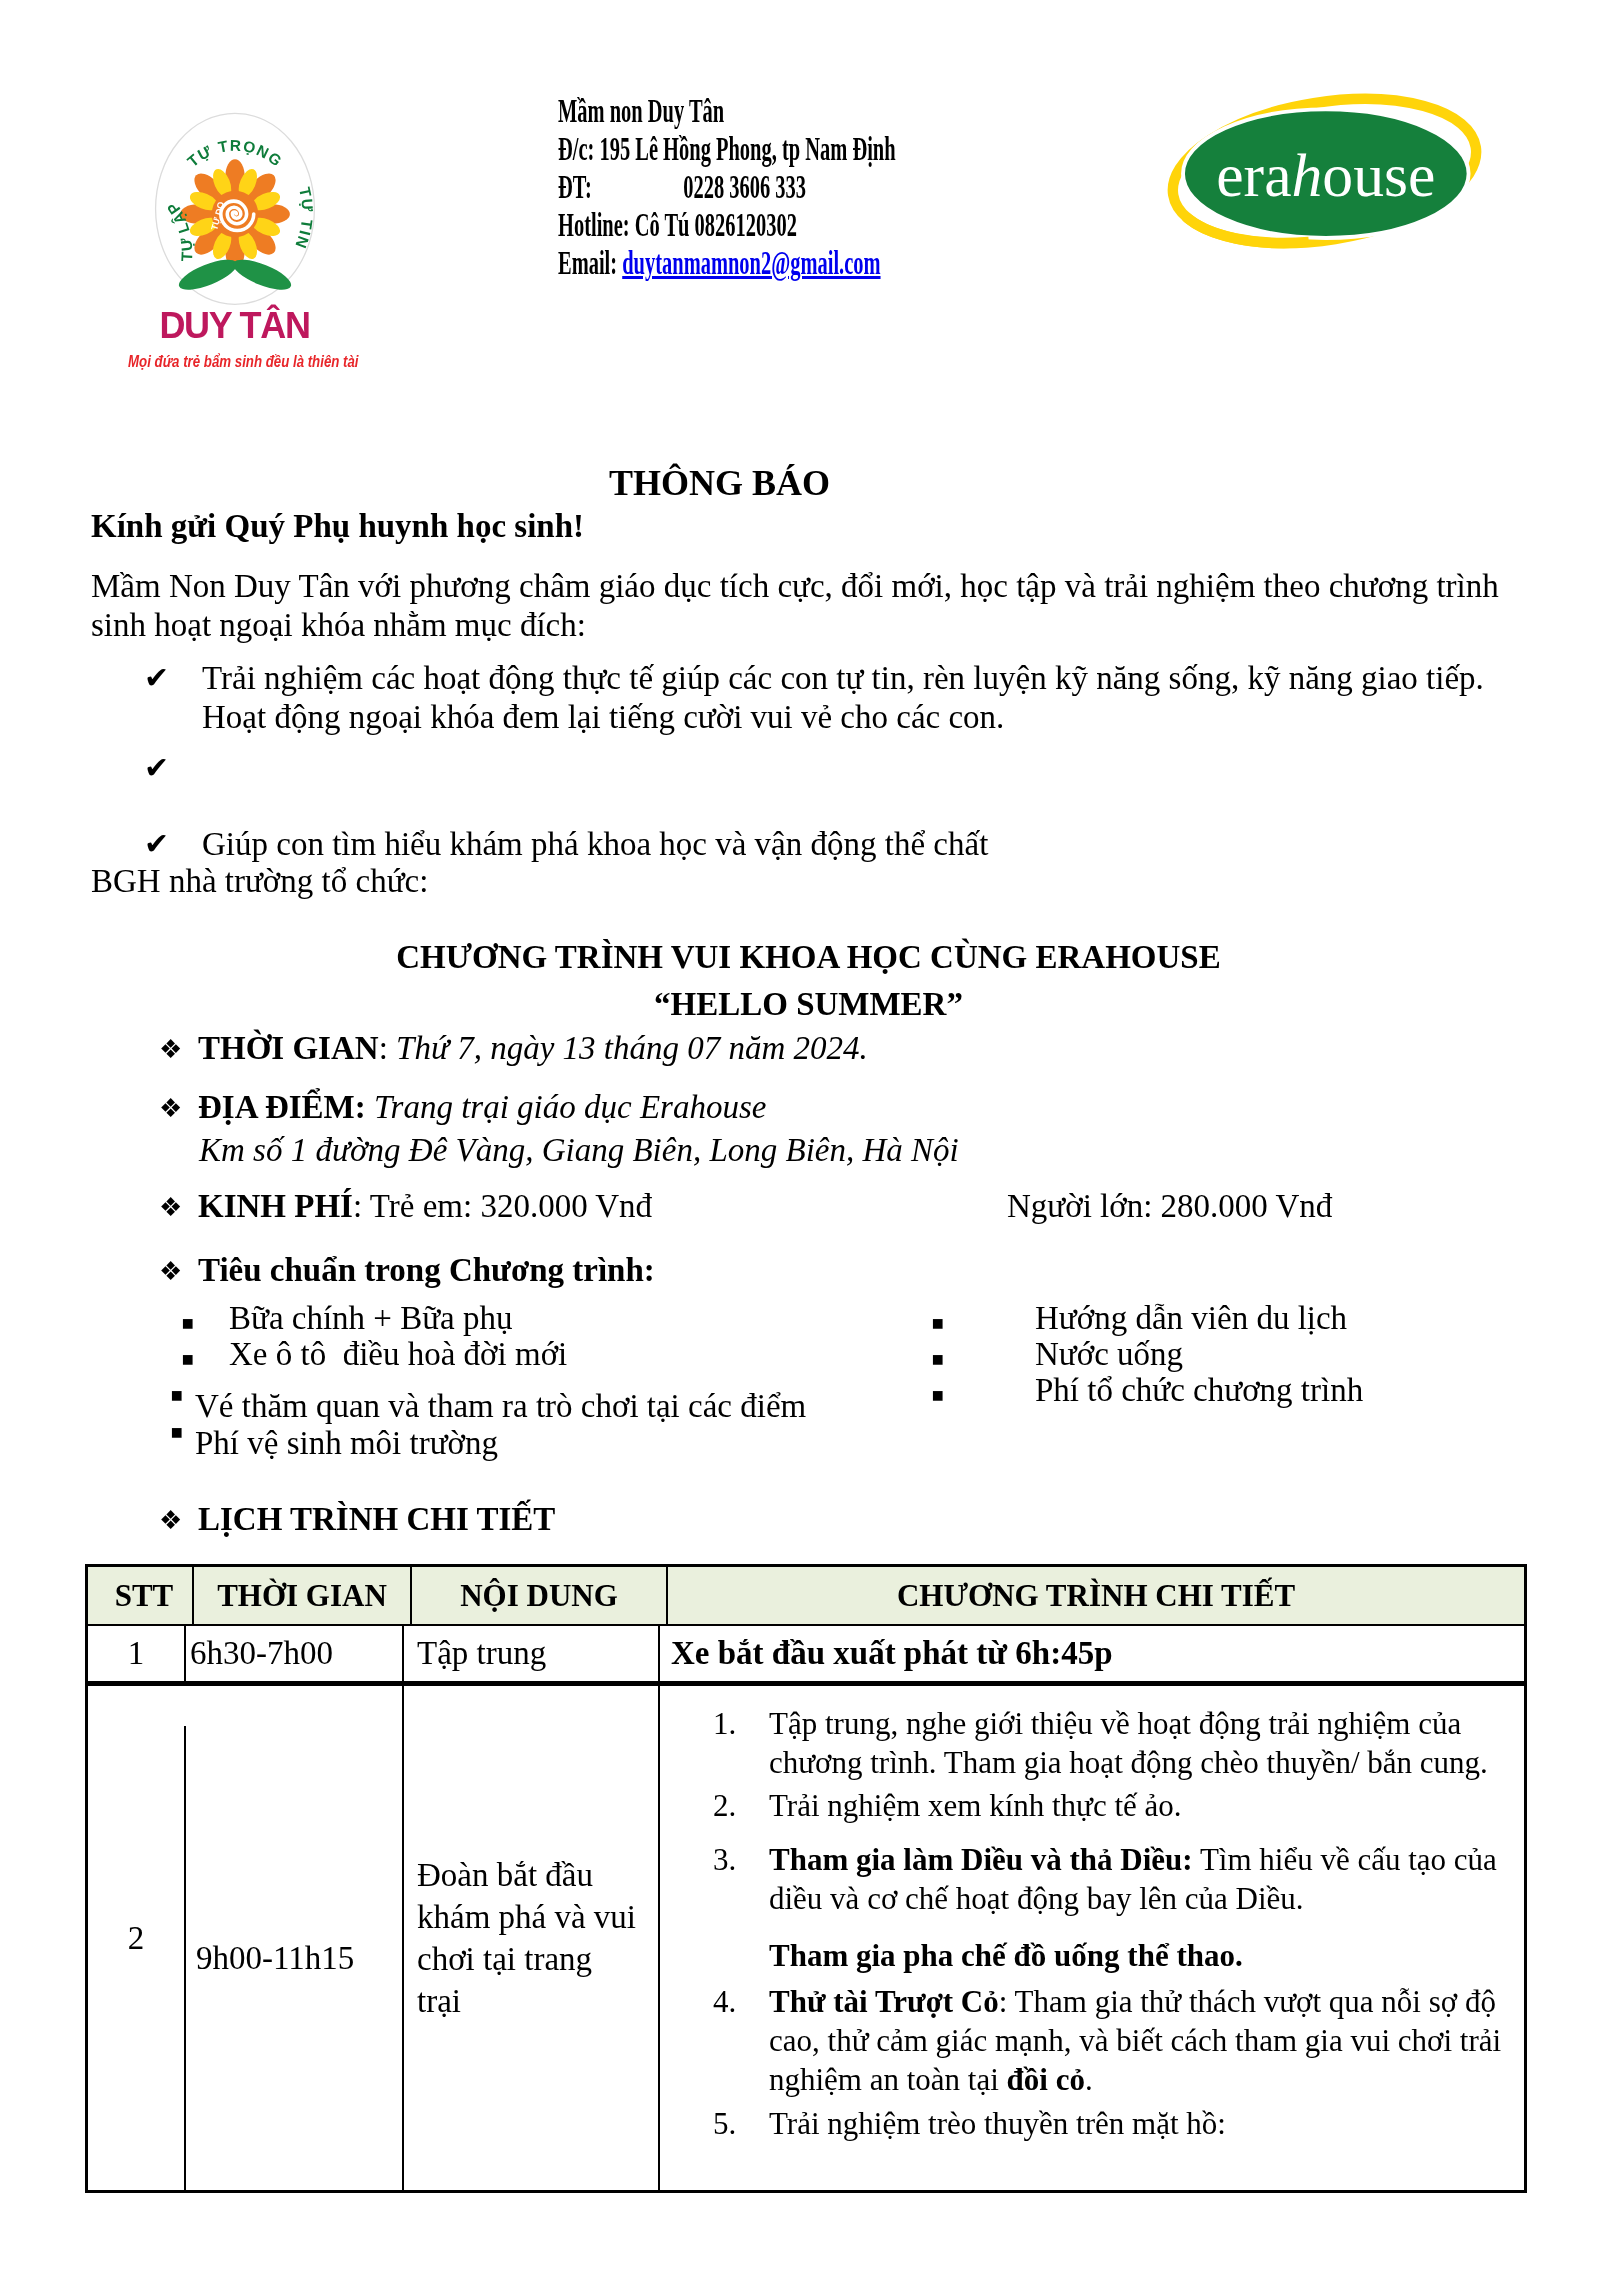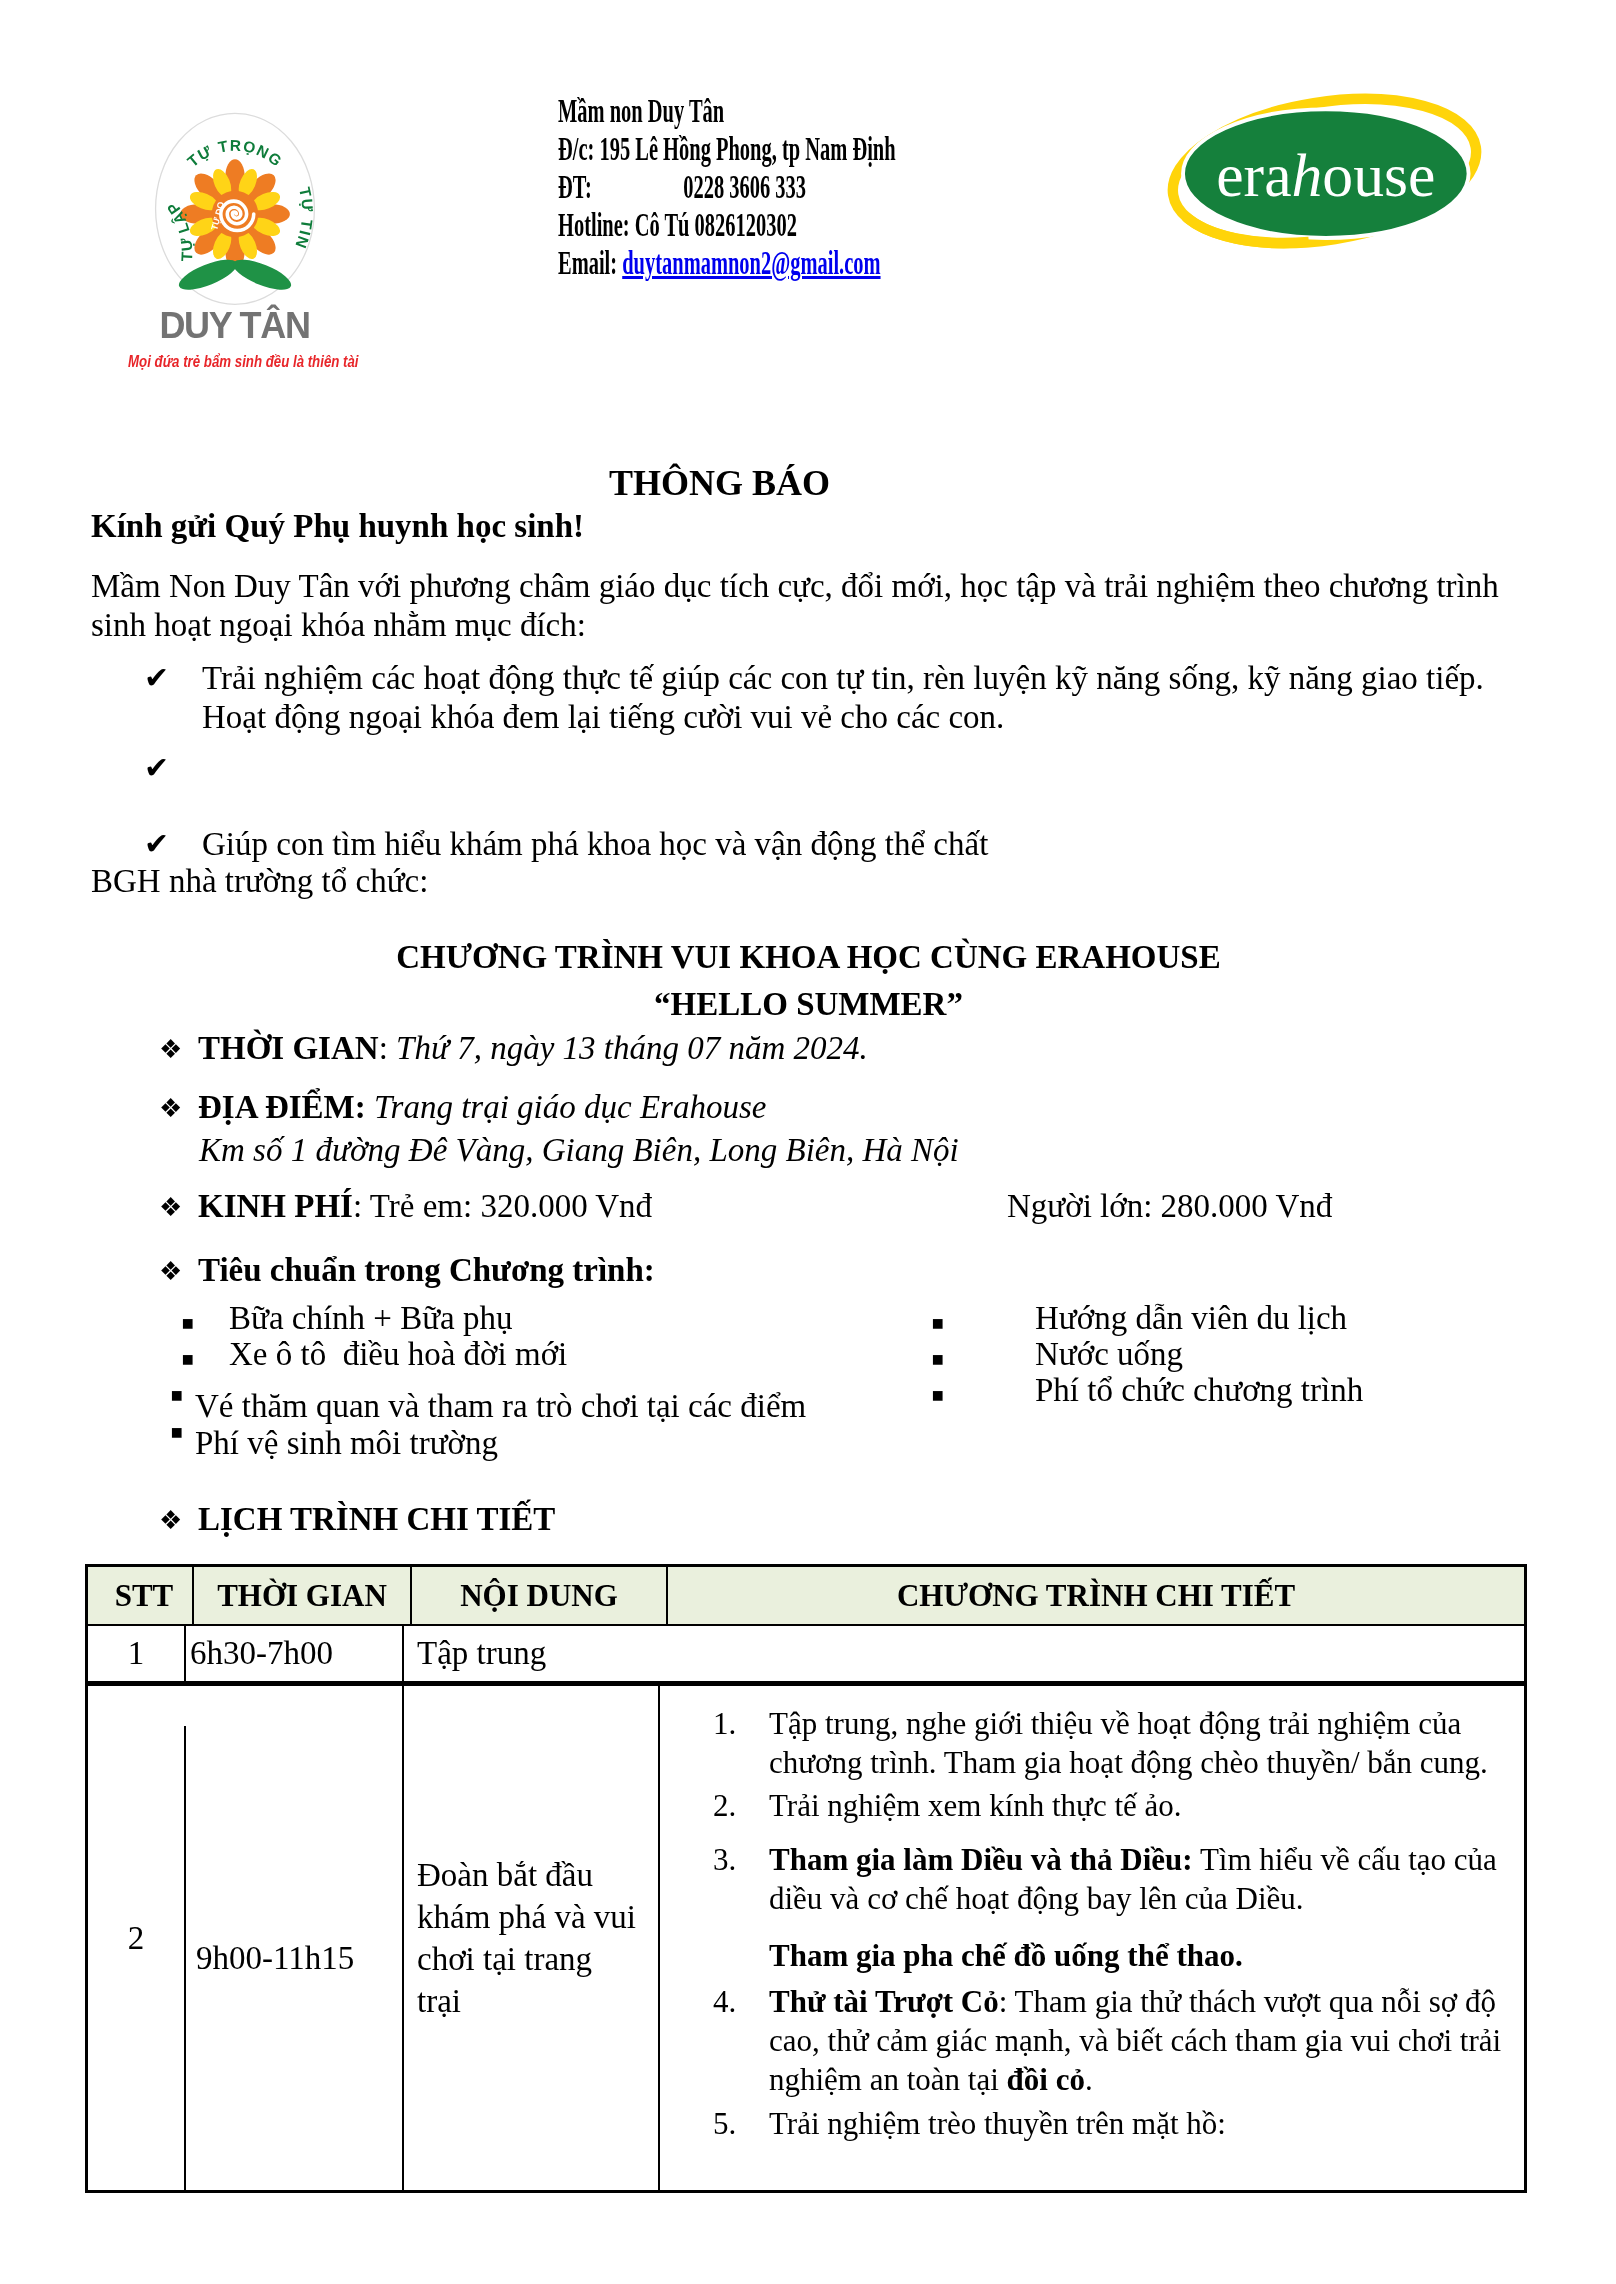--- a/index.html
+++ b/index.html
@@ -12,21 +12,21 @@
 
   
   .contact{left:558px;top:92px;width:534px;font-weight:bold;font-size:33px;line-height:38px;
            transform:scaleX(0.62);transform-origin:0 0;white-space:nowrap;}
   .phone-label{display:inline-block;min-width:202px;}
   .email-link{color:#0000ee;text-decoration:underline;cursor:pointer;}
 
   
   .logo-wrap{left:98px;top:112px;width:273px;text-align:center;}
   .logo-name{font-family:"Liberation Sans",sans-serif;font-weight:bold;font-size:36px;
-             letter-spacing:-1.3px;color:#737373;margin-top:-3.9px;}
+             letter-spacing:-1.3px;color:#be185d;margin-top:-3.9px;}
   .logo-tagline{font-family:"Liberation Sans",sans-serif;font-weight:bold;font-style:italic;
                 font-size:17px;color:#e8262a;white-space:nowrap;transform:scaleX(0.78);
                 transform-origin:50% 0;margin-top:5.2px;}
 
   
   .title{left:0;top:463px;width:1439px;font-size:36px;line-height:40px;font-weight:bold;text-align:center;}
   .greeting{left:91px;top:507px;font-size:33px;line-height:39px;font-weight:bold;}
   .intro{left:91px;top:567px;width:1446px;}
   .goal{left:91px;width:1446px;padding-left:111px;box-sizing:border-box;}
   .goal .check{position:absolute;left:53px;top:-1.3px;font-size:30px;
@@ -223,20 +223,21 @@
       <div class="cell c1 hcell">STT</div>
       <div class="cell c2 hcell cl">THỜI GIAN</div>
       <div class="cell c3 hcell cl">NỘI DUNG</div>
       <div class="cell c4 hcell cl">CHƯƠNG TRÌNH CHI TIẾT</div>
     </div>
 
     <div class="trow trow-1">
       <div class="cell c1">1</div>
       <div class="cell c2 cl">6h30-7h00</div>
       <div class="cell c3 cl">Tập trung</div>
+      <div class="cell c4 cl b">Xe bắt đầu xuất phát từ 6h:45p</div>
     </div>
 
     <div class="trow trow-2">
       <div class="cell c1">2</div>
       <div class="cell c2 c2-r2 cl">9h00-11h15</div>
       <div class="cell c3 c3-r2 cl">Đoàn bắt đầu khám phá và vui chơi tại trang trại</div>
       <div class="cell c4 c4-r2 cl">
         <div class="sched-item">
           <span class="num">1.</span>
           <span>Tập trung, nghe giới thiệu về hoạt động trải nghiệm của chương trình. Tham gia hoạt động chèo thuyền/ bắn cung.</span>

